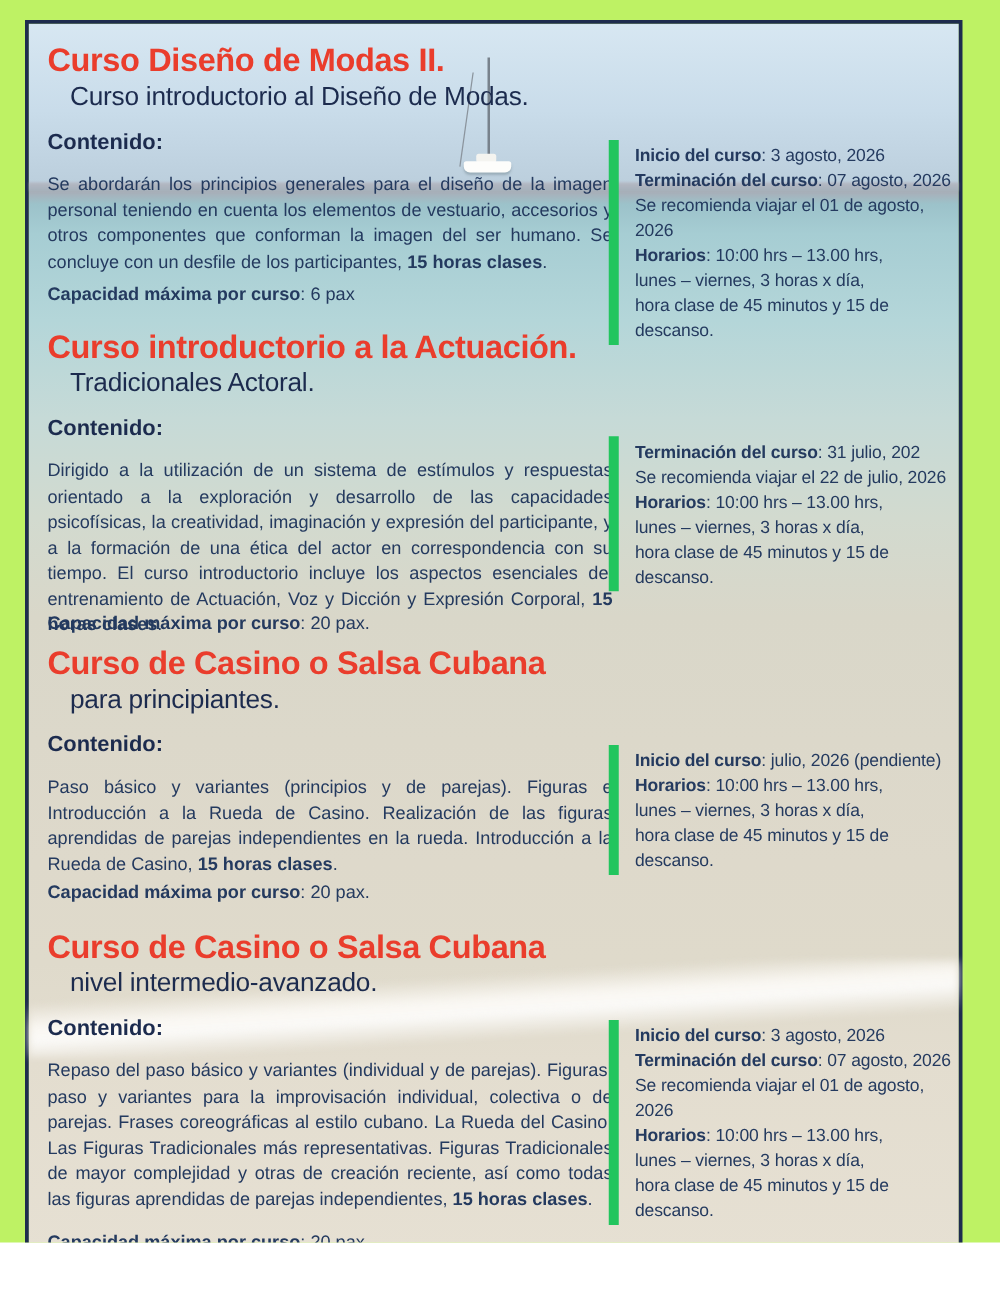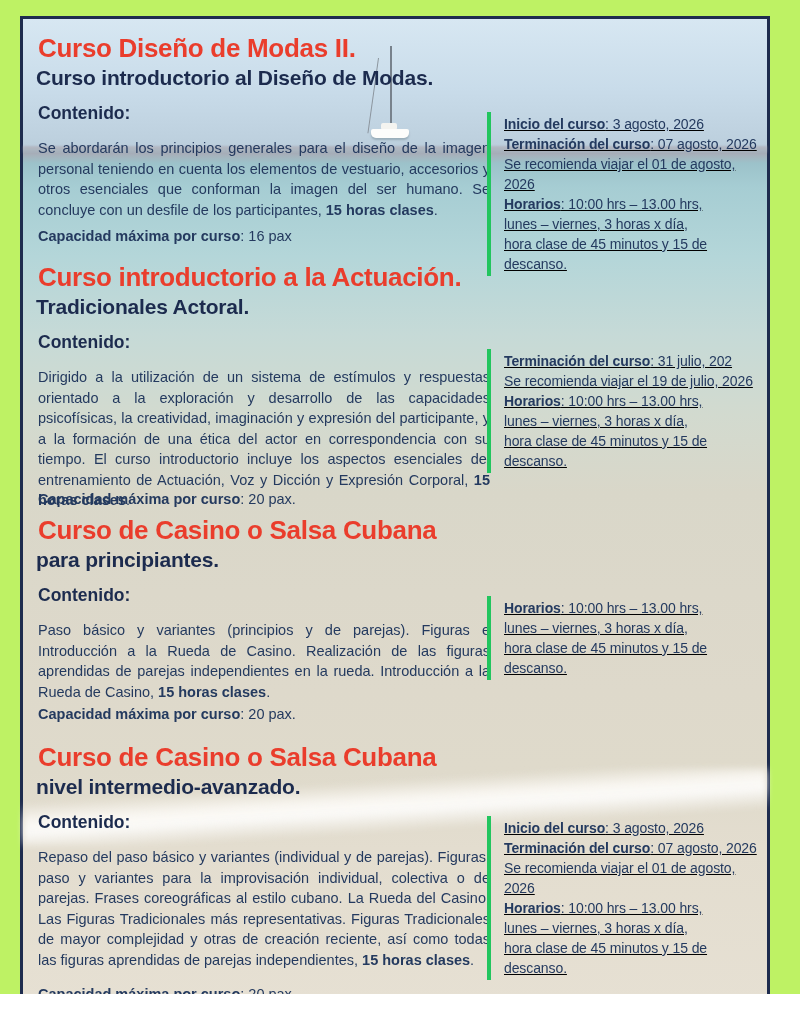--- a/index.html
+++ b/index.html
@@ -38,29 +38,29 @@
   .sailboat{position:absolute;z-index:1;}
   .mast{position:absolute;left:390px;top:46px;width:2px;height:88px;background:#78828c;}
   .stay{position:absolute;left:378px;top:58px;width:1px;height:76px;background:#8b949d;transform:rotate(8deg);transform-origin:top;}
   .hull{position:absolute;left:371px;top:129px;width:38px;height:9px;background:#fdfdfb;border-radius:2px 2px 5px 5px;box-shadow:0 2px 2px rgba(110,130,140,.45);}
   .cabin{position:absolute;left:381px;top:123px;width:16px;height:7px;background:#f4f4f0;border-radius:2px;}
 
   
   .sec{position:absolute;left:0;width:800px;z-index:2;}
   .s1{top:33px;}  .s2{top:262px;}  .s3{top:515px;}  .s4{top:742px;}
   .h1{position:absolute;left:38px;top:0;margin:0;font-size:26px;font-weight:bold;color:#ea3d2c;letter-spacing:-.3px;white-space:nowrap;}
-  .h2{position:absolute;left:36px;top:33px;margin:0;font-size:21px;font-weight:bold;color:#1c2b4e;letter-spacing:-.2px;white-space:nowrap;}
+  .h2{position:absolute;left:56px;top:33px;margin:0;font-size:21px;font-weight:normal;color:#1c2b4e;letter-spacing:-.2px;white-space:nowrap;}
   .h3{position:absolute;left:38px;top:70px;margin:0;font-size:17.5px;font-weight:bold;color:#1c2b4e;
       text-decoration-thickness:2px;text-underline-offset:3px;}
   .body{position:absolute;left:38px;top:105px;width:452px;margin:0;font-size:14.5px;line-height:20.5px;
         color:#243a5f;text-align:justify;}
   .body b{color:#243a5f;}
   .cap{position:absolute;left:38px;margin:0;font-size:14.5px;color:#243a5f;white-space:nowrap;}
   .s1 .cap{top:195px;} .s2 .cap{top:229px;} .s3 .cap{top:191px;} .s4 .cap{top:244px;}
-  .sched{position:absolute;left:487px;border-left:4px solid #22c55e;padding:2px 0 2px 13px;text-decoration:underline;}
+  .sched{position:absolute;left:487px;border-left:8px solid #22c55e;padding:2px 0 2px 13px;}
   .s1 .sched{top:79px;} .s2 .sched{top:87px;} .s3 .sched{top:81px;} .s4 .sched{top:74px;}
   .rline{font-size:14px;line-height:20px;color:#243a5f;white-space:nowrap;letter-spacing:-.1px;}
   .rline b{color:#243a5f;}
 </style>
 </head>
 <body>
 
 <div class="page">
 
   <div class="frame"></div>
@@ -70,57 +70,58 @@
     <div class="mast"></div>
     <div class="stay"></div>
     <div class="cabin"></div>
     <div class="hull"></div>
   </div>
 
   <section class="sec s1">
     <h1 class="h1">Curso Diseño de Modas II.</h1>
     <h2 class="h2">Curso introductorio al Diseño de Modas.</h2>
     <h3 class="h3">Contenido:</h3>
-    <p class="body"><span>Se abordarán los principios generales para el diseño de la imagen personal teniendo en cuenta los elementos de vestuario, accesorios y otros esenciales que conforman la imagen del ser humano. Se concluye con un desfile de los participantes, </span><b>15 horas clases</b><span>.</span></p>
-    <p class="cap"><b>Capacidad máxima por curso</b><span>: 16 pax</span></p>
+    <p class="body"><span>Se abordarán los principios generales para el diseño de la imagen personal teniendo en cuenta los elementos de vestuario, accesorios y otros componentes que conforman la imagen del ser humano. Se concluye con un desfile de los participantes, </span><b>15 horas clases</b><span>.</span></p>
+    <p class="cap"><b>Capacidad máxima por curso</b><span>: 6 pax</span></p>
     <div class="sched">
         <div class="rline"><b>Inicio del curso</b><span>: 3 agosto, 2026</span></div>
         <div class="rline"><b>Terminación del curso</b><span>: 07 agosto, 2026</span></div>
         <div class="rline"><span>Se recomienda viajar el 01 de agosto,</span></div>
         <div class="rline"><span>2026</span></div>
         <div class="rline"><b>Horarios</b><span>: 10:00 hrs – 13.00 hrs,</span></div>
         <div class="rline"><span>lunes – viernes, 3 horas x día,</span></div>
         <div class="rline"><span>hora clase de 45 minutos y 15 de</span></div>
         <div class="rline"><span>descanso.</span></div>
       </div>
   </section>
 
   <section class="sec s2">
     <h1 class="h1">Curso introductorio a la Actuación.</h1>
     <h2 class="h2">Tradicionales Actoral.</h2>
     <h3 class="h3">Contenido:</h3>
     <p class="body"><span>Dirigido a la utilización de un sistema de estímulos y respuestas orientado a la exploración y desarrollo de las capacidades psicofísicas, la creatividad, imaginación y expresión del participante, y a la formación de una ética del actor en correspondencia con su tiempo. El curso introductorio incluye los aspectos esenciales del entrenamiento de Actuación, Voz y Dicción y Expresión Corporal, </span><b>15 horas clases</b><span>.</span></p>
     <p class="cap"><b>Capacidad máxima por curso</b><span>: 20 pax.</span></p>
     <div class="sched">
         <div class="rline"><b>Terminación del curso</b><span>: 31 julio, 202</span></div>
-        <div class="rline"><span>Se recomienda viajar el 19 de julio, 2026</span></div>
+        <div class="rline"><span>Se recomienda viajar el 22 de julio, 2026</span></div>
         <div class="rline"><b>Horarios</b><span>: 10:00 hrs – 13.00 hrs,</span></div>
         <div class="rline"><span>lunes – viernes, 3 horas x día,</span></div>
         <div class="rline"><span>hora clase de 45 minutos y 15 de</span></div>
         <div class="rline"><span>descanso.</span></div>
       </div>
   </section>
 
   <section class="sec s3">
     <h1 class="h1">Curso de Casino o Salsa Cubana</h1>
     <h2 class="h2">para principiantes.</h2>
     <h3 class="h3">Contenido:</h3>
     <p class="body"><span>Paso básico y variantes (principios y de parejas). Figuras e Introducción a la Rueda de Casino. Realización de las figuras aprendidas de parejas independientes en la rueda. Introducción a la Rueda de Casino, </span><b>15 horas clases</b><span>.</span></p>
     <p class="cap"><b>Capacidad máxima por curso</b><span>: 20 pax.</span></p>
     <div class="sched">
+        <div class="rline"><b>Inicio del curso</b><span>: julio, 2026 (pendiente)</span></div>
         <div class="rline"><b>Horarios</b><span>: 10:00 hrs – 13.00 hrs,</span></div>
         <div class="rline"><span>lunes – viernes, 3 horas x día,</span></div>
         <div class="rline"><span>hora clase de 45 minutos y 15 de</span></div>
         <div class="rline"><span>descanso.</span></div>
       </div>
   </section>
 
   <section class="sec s4">
     <h1 class="h1">Curso de Casino o Salsa Cubana</h1>
     <h2 class="h2">nivel intermedio-avanzado.</h2>

